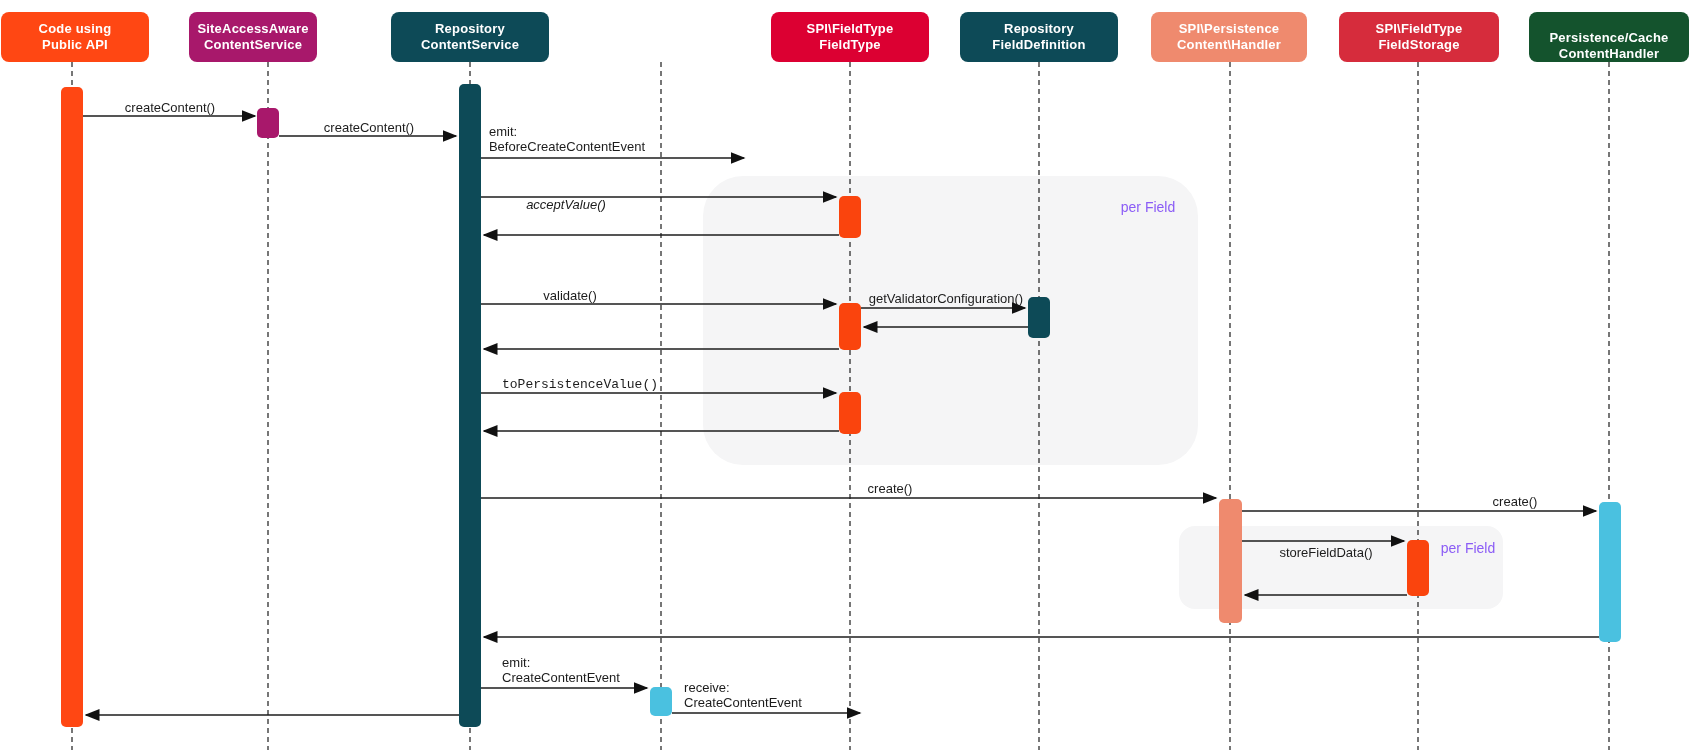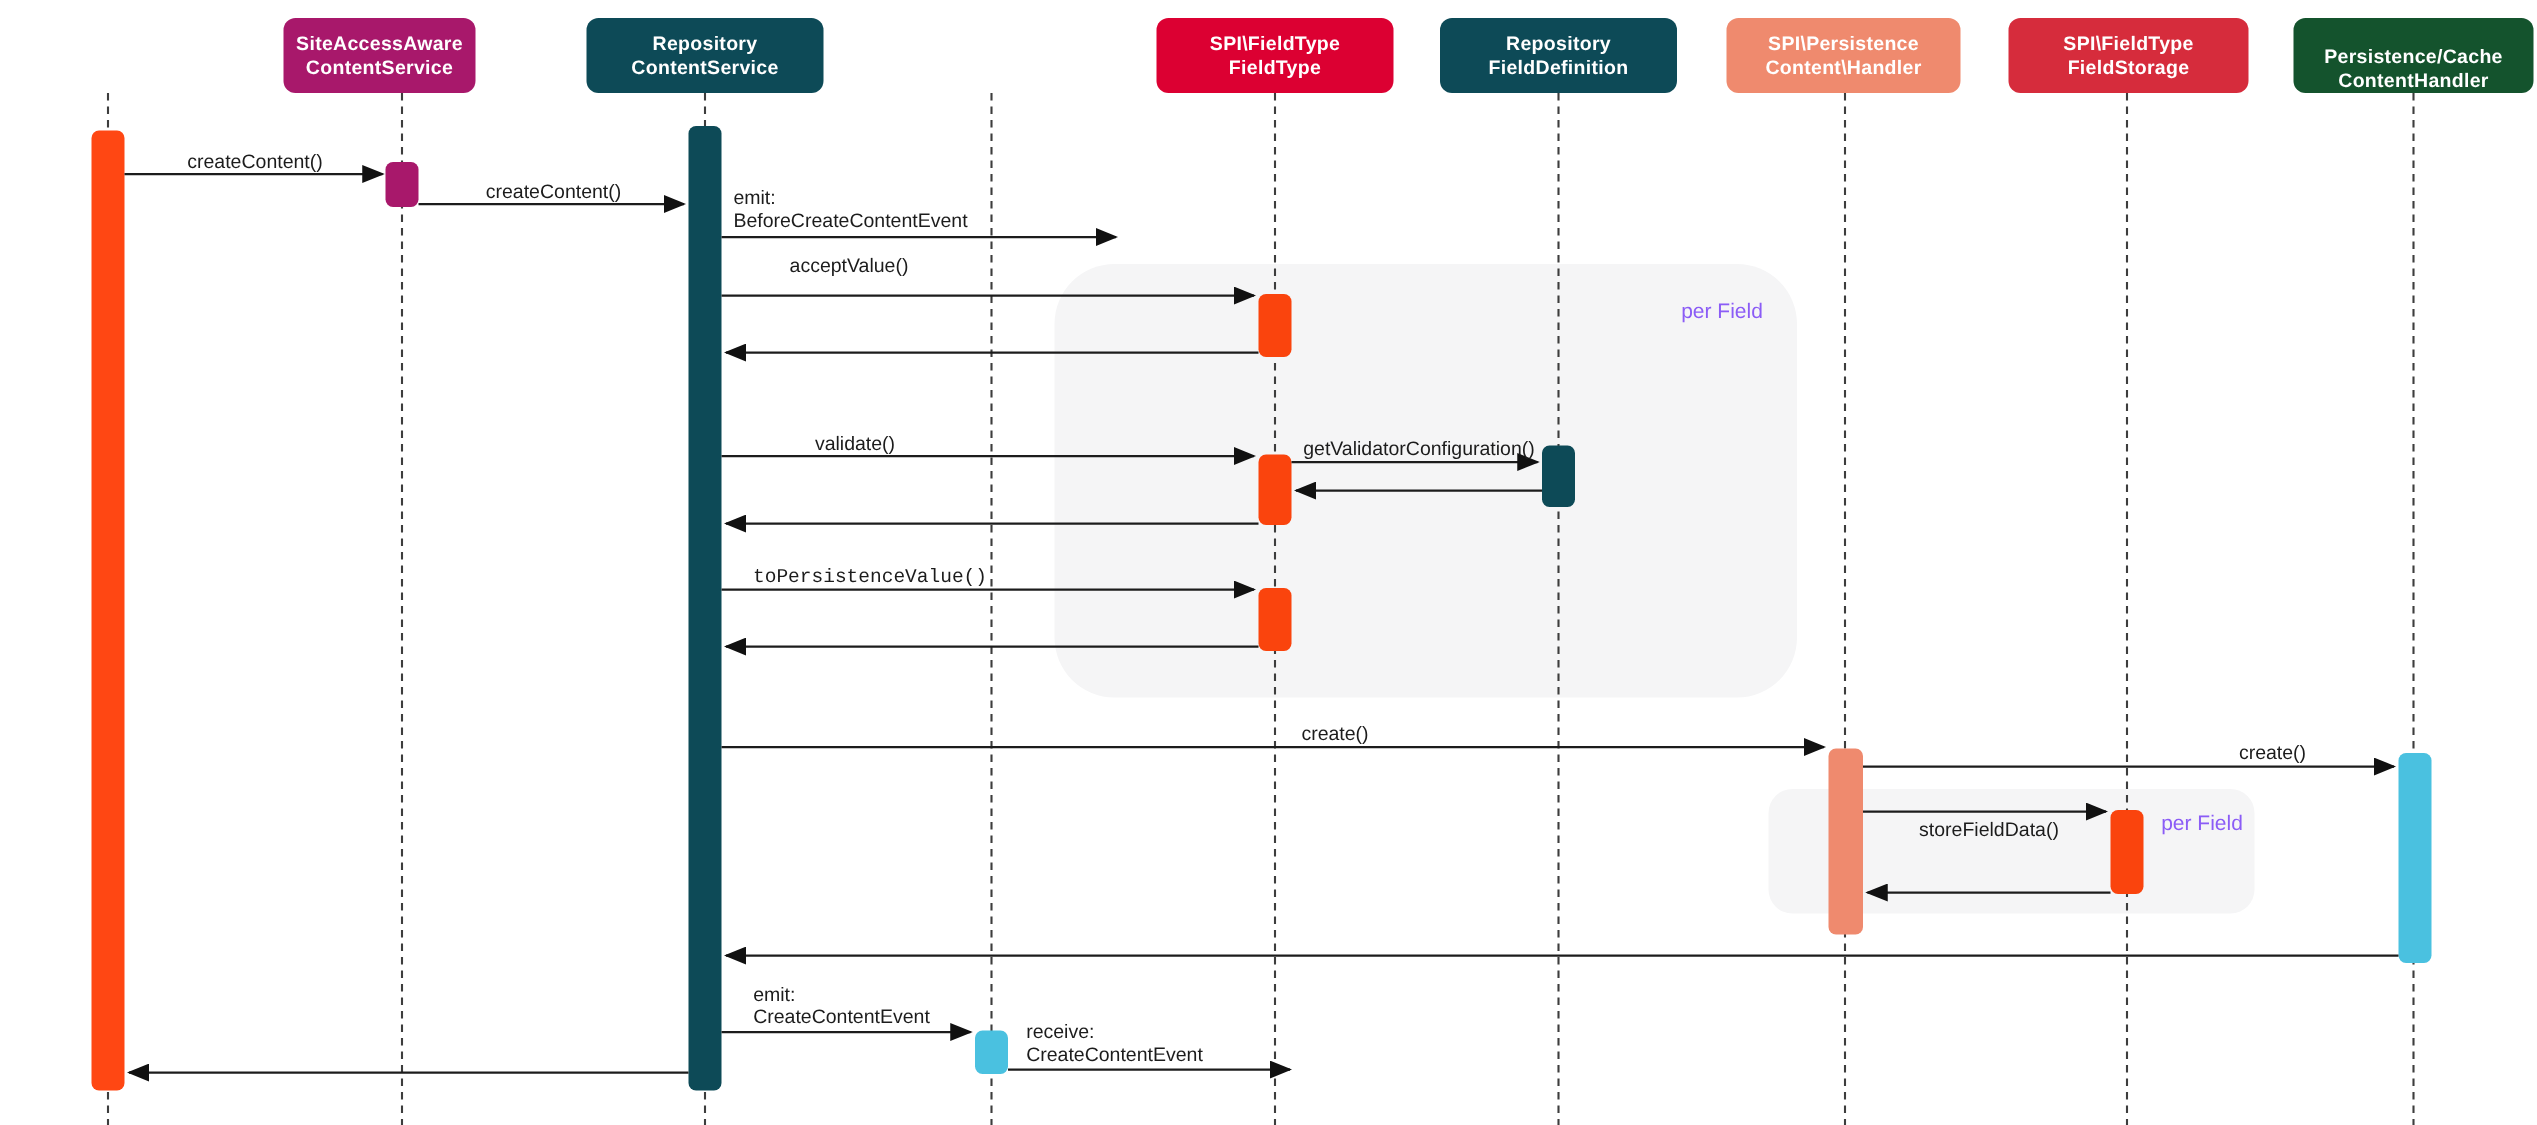--- a/index.html
+++ b/index.html
@@ -85,35 +85,39 @@
       <line x1="481" y1="688" x2="647" y2="688" marker-end="url(#arw)"></line>
       <line x1="672" y1="713" x2="860" y2="713" marker-end="url(#arw)"></line>
       <line x1="459" y1="715" x2="86" y2="715" marker-end="url(#arw)"></line>
     </g>
   </svg>
 
   <div class="msg" style="left:170px;top:100px;">createContent()</div>
   <div class="msg" style="left:369px;top:120px;">createContent()</div>
   <div class="msg" style="left:567px;top:124px;">emit:
 BeforeCreateContentEvent</div>
-  <div class="msg" style="left:566px;top:169px;">acceptValue()</div>
+  <div class="msg" style="left:566px;top:197px;font-style:italic;">acceptValue()</div>
   <div class="msg" style="left:570px;top:288px;">validate()</div>
   <div class="msg" style="left:946px;top:291px;">getValidatorConfiguration()</div>
   <div class="msg" style="left:580px;top:377px;font-family:Liberation Mono, monospace;">toPersistenceValue()</div>
   <div class="msg" style="left:890px;top:481px;">create()</div>
   <div class="msg" style="left:1515px;top:494px;">create()</div>
   <div class="msg" style="left:1326px;top:545px;">storeFieldData()</div>
   <div class="msg" style="left:561px;top:655px;">emit:
 CreateContentEvent</div>
   <div class="msg" style="left:743px;top:680px;">receive:
 CreateContentEvent</div>
 
   <div class="frag-label" style="left:1148px;top:199px;">per Field</div>
   <div class="frag-label" style="left:1468px;top:540px;">per Field</div>
 
+  <div class="actor" style="left:1px;width:148px;background:#FF4713;">
+    <span class="actor-label">Code using
+Public API</span>
+  </div>
   <div class="actor" style="left:189px;width:128px;background:#A8186B;">
     <span class="actor-label">SiteAccessAware
 ContentService</span>
   </div>
   <div class="actor" style="left:391px;width:158px;background:#0D4A57;">
     <span class="actor-label">Repository
 ContentService</span>
   </div>
   <div class="actor" style="left:771px;width:158px;background:#DC0032;">
     <span class="actor-label">SPI\FieldType

